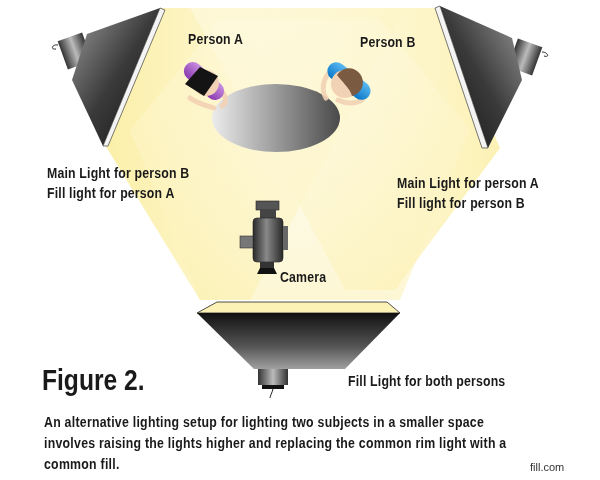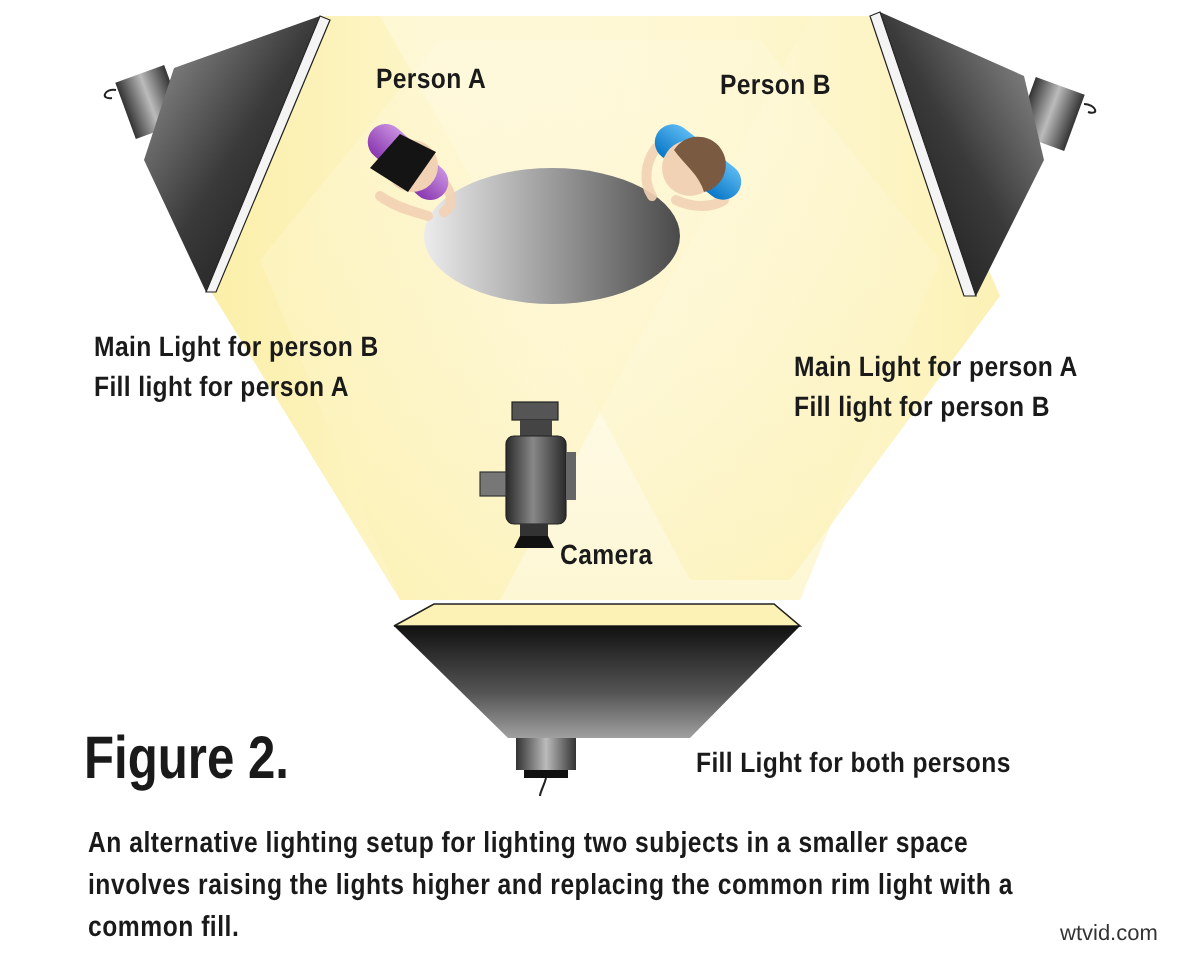--- a/index.html
+++ b/index.html
@@ -149,13 +149,13 @@
 <div class="lbl" style="left:348px; top:372px;">Fill Light for both persons</div>
 
 <div class="fig-title">Figure 2.</div>
 
 <div class="caption">
   <div>An alternative lighting setup for lighting two subjects in a smaller space</div>
   <div>involves raising the lights higher and replacing the common rim light with a</div>
   <div>common fill.</div>
 </div>
 
-<div class="watermark">wtvid.com</div>
+<div class="watermark">fill.com</div>
 
 </body></html>

